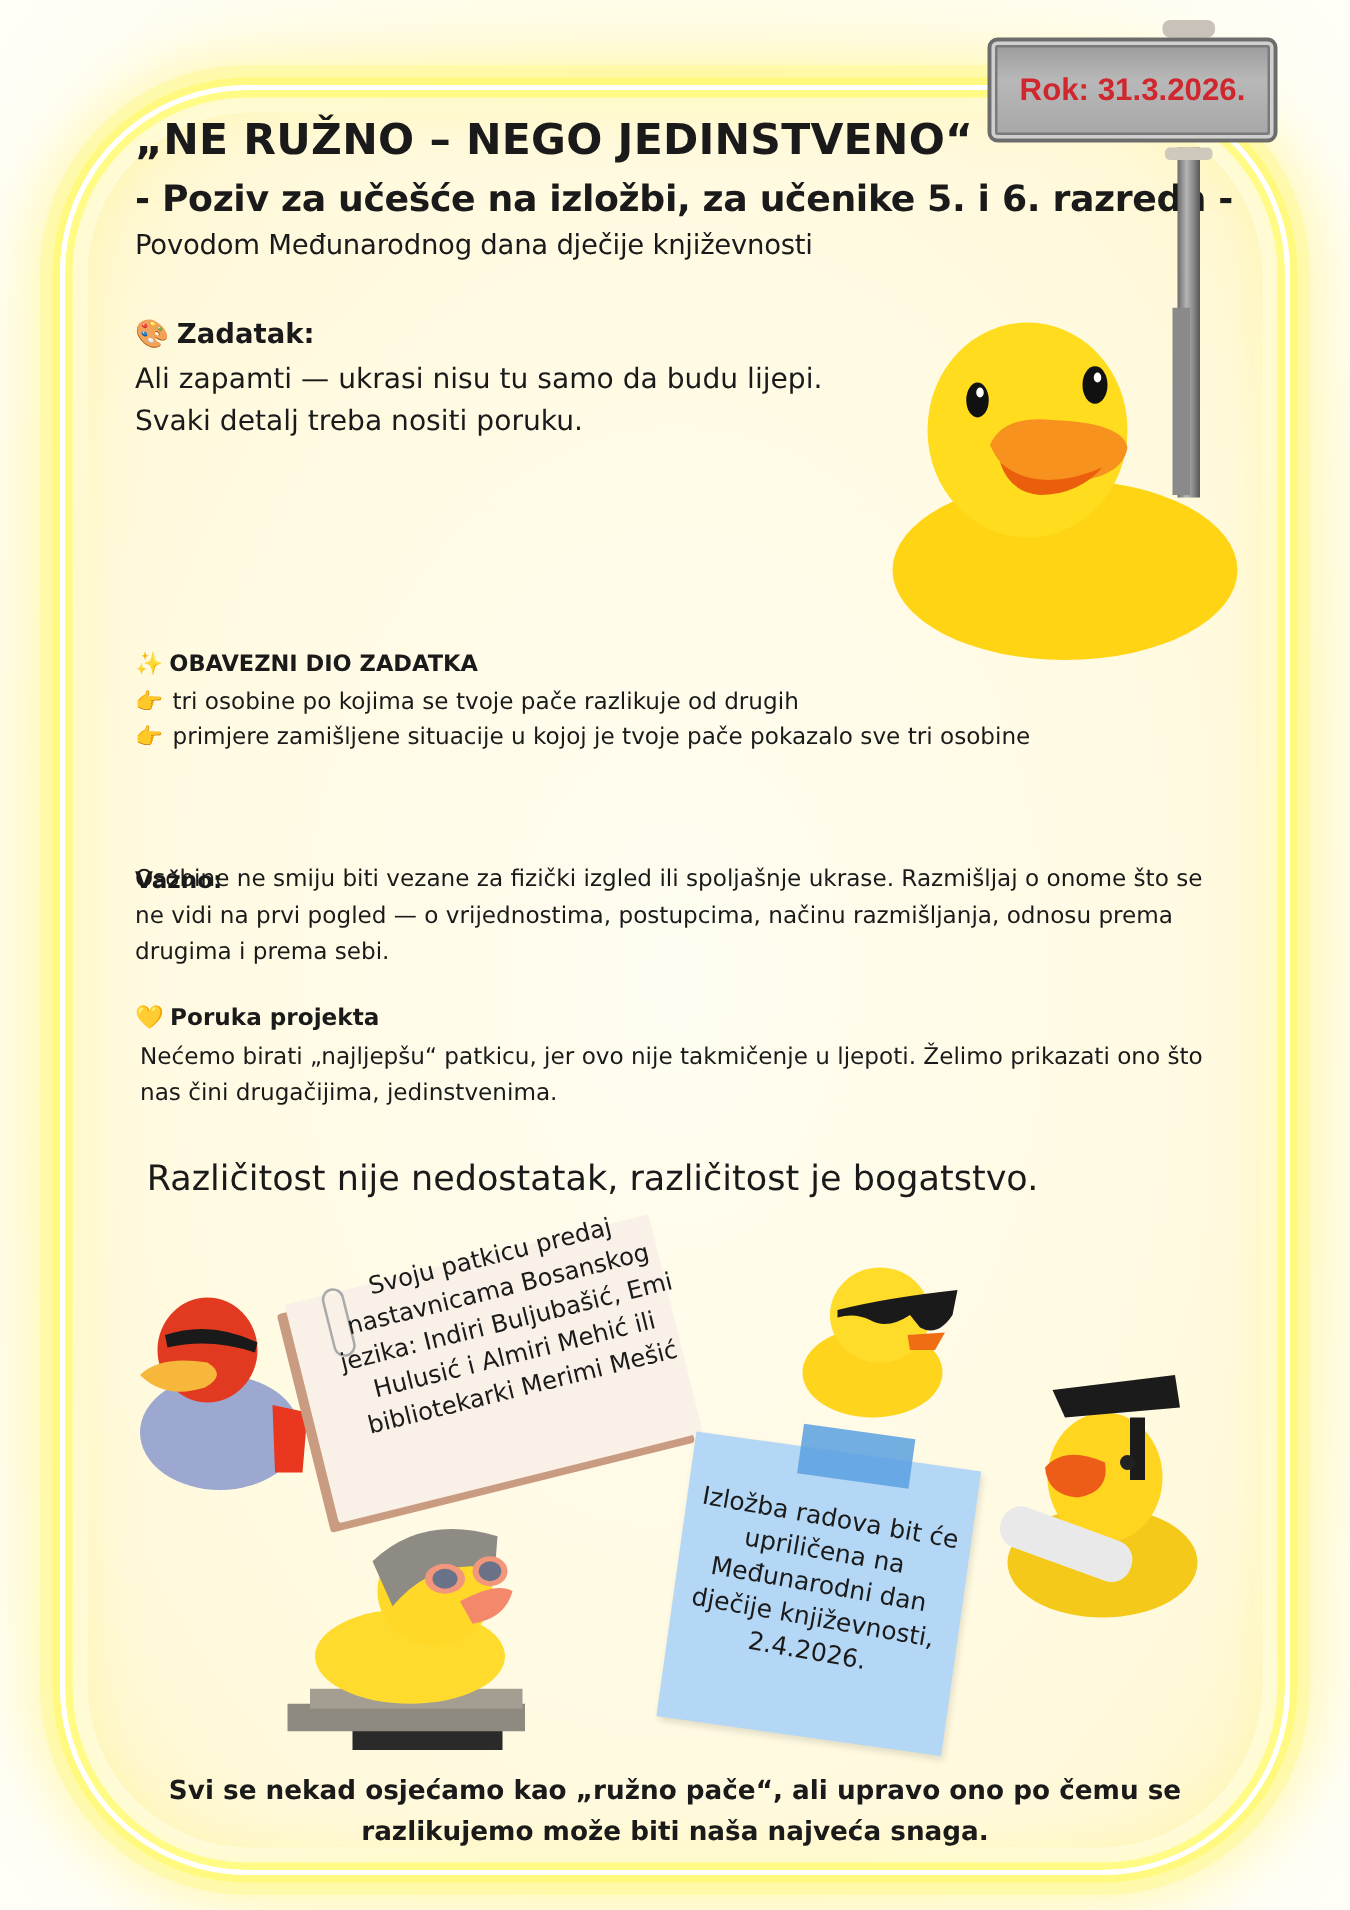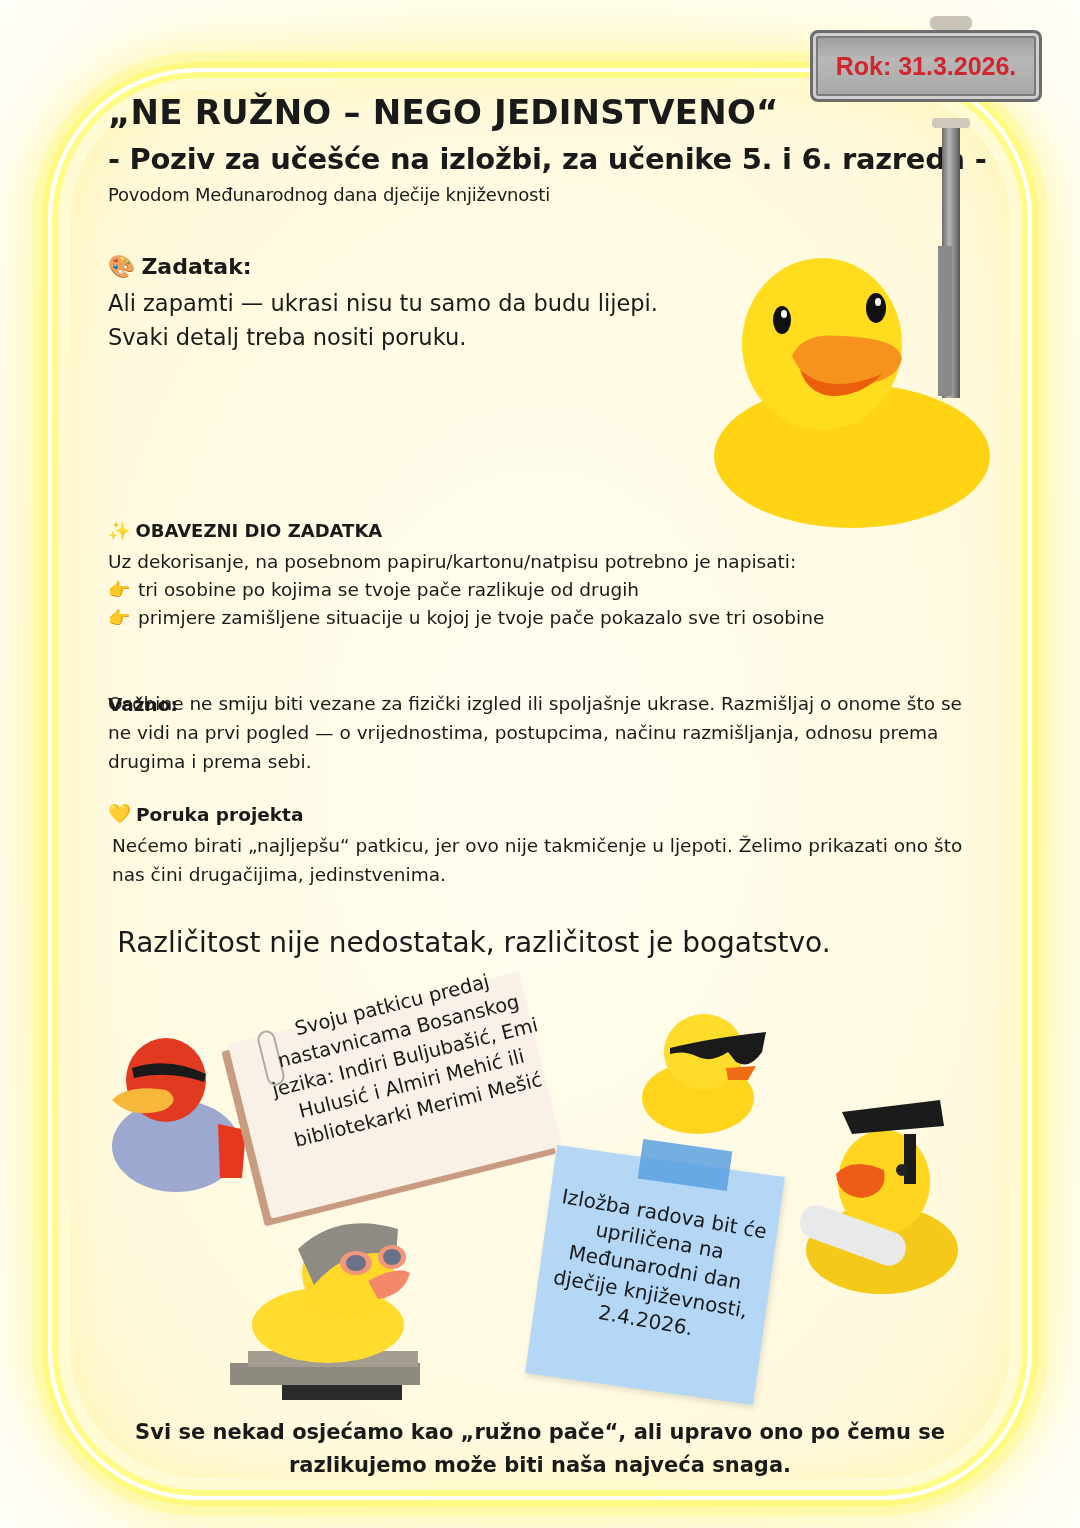--- a/index.html
+++ b/index.html
@@ -19,21 +19,21 @@
   }
   .inner-fill {
     position: absolute; left: 70px; top: 90px; width: 940px; height: 1388px;
     border-radius: 130px;
     background: radial-gradient(ellipse at 50% 50%, #fffdf2 0%, #fff9dc 80%, #fff6c8 100%);
   }
   .abs { position: absolute; }
 
   .title { left: 108px; top: 92px; font-size: 34px; font-weight: 700; letter-spacing: 0.2px; font-family: "DejaVu Sans", sans-serif; }
   .subtitle { left: 108px; top: 142px; font-size: 29px; font-weight: 700; font-family: "DejaVu Sans", sans-serif; letter-spacing: -0.3px; }
-  .occasion { left: 108px; top: 184px; font-size: 18px; font-family: "DejaVu Sans", sans-serif; font-weight: 400; letter-spacing: -0.2px; }
+  .occasion { left: 108px; top: 184px; font-size: 22px; font-family: "DejaVu Sans", sans-serif; font-weight: 400; letter-spacing: -0.2px; }
 
   .task-head { left: 108px; top: 254px; font-size: 22px; font-weight: 700; font-family: "DejaVu Sans", sans-serif; display: flex; align-items: center; gap: 6px; }
   .task-body { left: 108px; top: 286px; width: 600px; font-size: 22.5px; line-height: 34px; font-family: "DejaVu Sans", sans-serif; }
   .task-body p { margin-bottom: 34px; }
 
   .ob-head { left: 108px; top: 520px; font-size: 18px; font-weight: 700; font-family: "DejaVu Sans", sans-serif; display: flex; align-items: center; gap: 5px; }
   .ob-body { left: 108px; top: 548px; font-size: 18.5px; line-height: 28px; font-family: "DejaVu Sans", sans-serif; }
   .bullet { display: flex; align-items: center; gap: 6px; }
   .hand { color: #f5b840; font-size: 18px; width: 24px; display: inline-block; }
 
@@ -41,21 +41,21 @@
   .imp-body { left: 108px; top: 689px; width: 880px; font-size: 18.5px; line-height: 29px; font-family: "DejaVu Sans", sans-serif; }
 
   .msg-head { left: 108px; top: 803px; font-size: 18.5px; font-weight: 700; font-family: "DejaVu Sans", sans-serif; display: flex; align-items: center; gap: 5px; }
   .msg-body { left: 112px; top: 831px; width: 880px; font-size: 18.5px; line-height: 29px; font-family: "DejaVu Sans", sans-serif; }
 
   .motto { left: 0; width: 948px; top: 926px; text-align: center; font-size: 28px; font-family: "DejaVu Sans", sans-serif; }
 
   .closing { left: 110px; width: 860px; top: 1416px; text-align: center; font-size: 21px; font-weight: 700; line-height: 33px; font-family: "DejaVu Sans", sans-serif; }
 
   
-  .sign { left: 810px; top: 30px; width: 232px; height: 72px; border-radius: 8px;
+  .sign { left: 790px; top: 30px; width: 232px; height: 84px; border-radius: 8px;
     background: linear-gradient(180deg, #9a9a9a 0%, #b8b8b8 40%, #a6a6a6 100%);
     border: 3px solid #6c6c6c; box-shadow: inset 0 0 0 3px #cfcfcf, inset 0 0 0 5px #7a7a7a;
     display: flex; align-items: center; justify-content: center; }
   .sign span { color: #d0262d; font-weight: 700; font-size: 25px; font-family: "Liberation Sans", sans-serif; }
   .pole { left: 942px; top: 118px; width: 18px; height: 280px;
     background: linear-gradient(90deg, #6b6b6b, #b5b5b5 40%, #8a8a8a 70%, #555); }
   .pole-cap { left: 930px; top: 16px; width: 42px; height: 14px; border-radius: 6px; background: #c9c2b8; }
   .pole-clamp { left: 932px; top: 118px; width: 38px; height: 10px; border-radius: 4px; background: #cfc8bd; }
 
   
@@ -106,21 +106,20 @@
 </div>
 <div class="abs task-body">
   <p>Ali zapamti — ukrasi nisu tu samo da budu lijepi. Svaki detalj treba nositi poruku.</p>
 </div>
 
 <div class="abs ob-head">
   <span style="color:#f5b840">✨</span>
   <span>OBAVEZNI DIO ZADATKA</span>
 </div>
 <div class="abs ob-body">
-  <div>Uz dekorisanje, na posebnom papiru/kartonu/natpisu potrebno je napisati:</div>
   <div class="bullet">
     <span class="hand">👉</span>
     <span>tri osobine po kojima se tvoje pače razlikuje od drugih</span>
   </div>
   <div class="bullet">
     <span class="hand">👉</span>
     <span>primjere zamišljene situacije u kojoj je tvoje pače pokazalo sve tri osobine</span>
   </div>
 </div>
 

